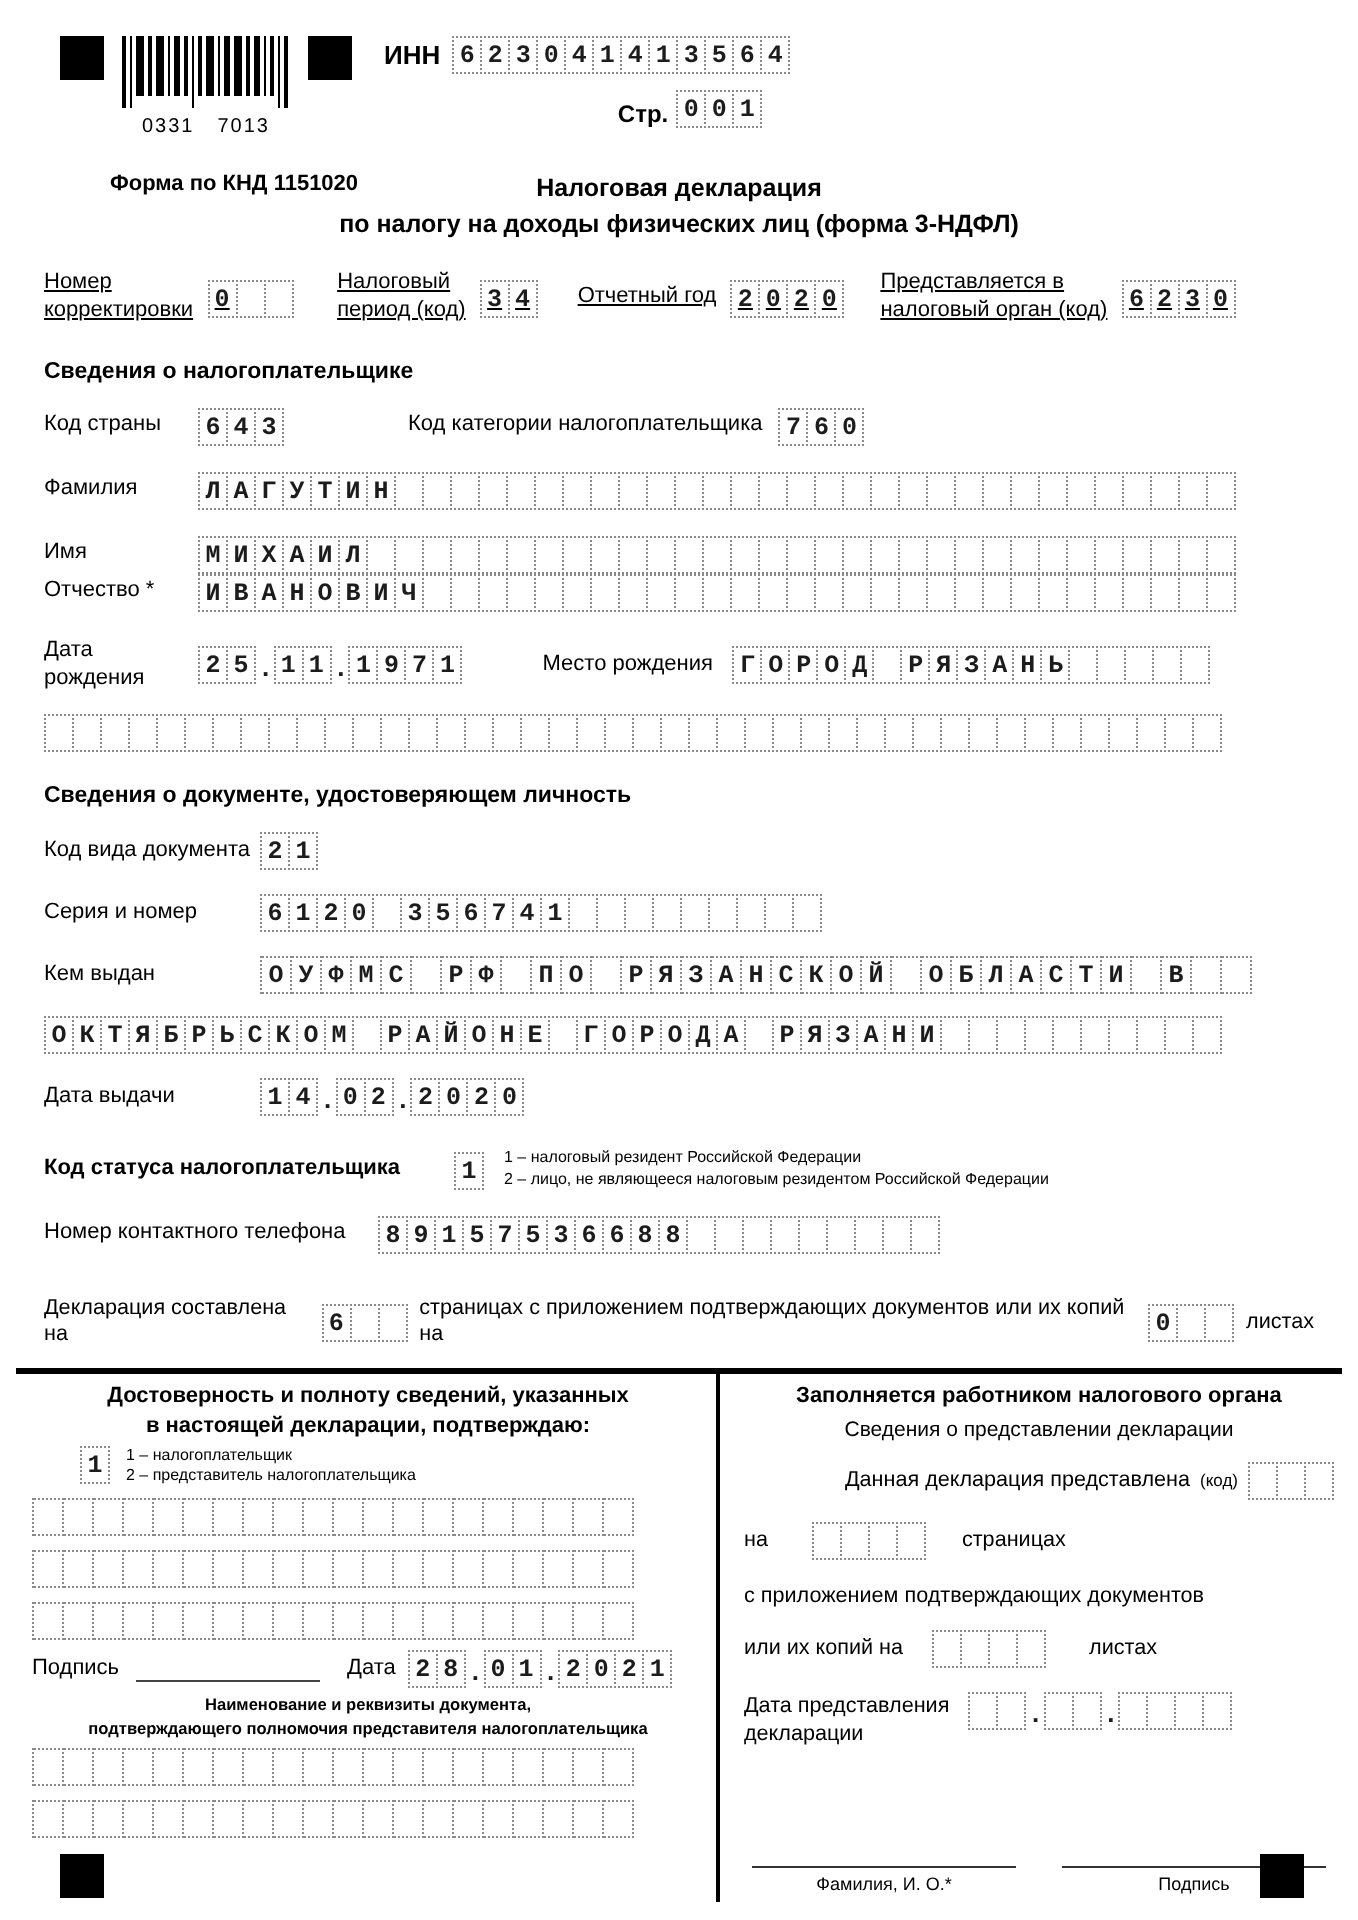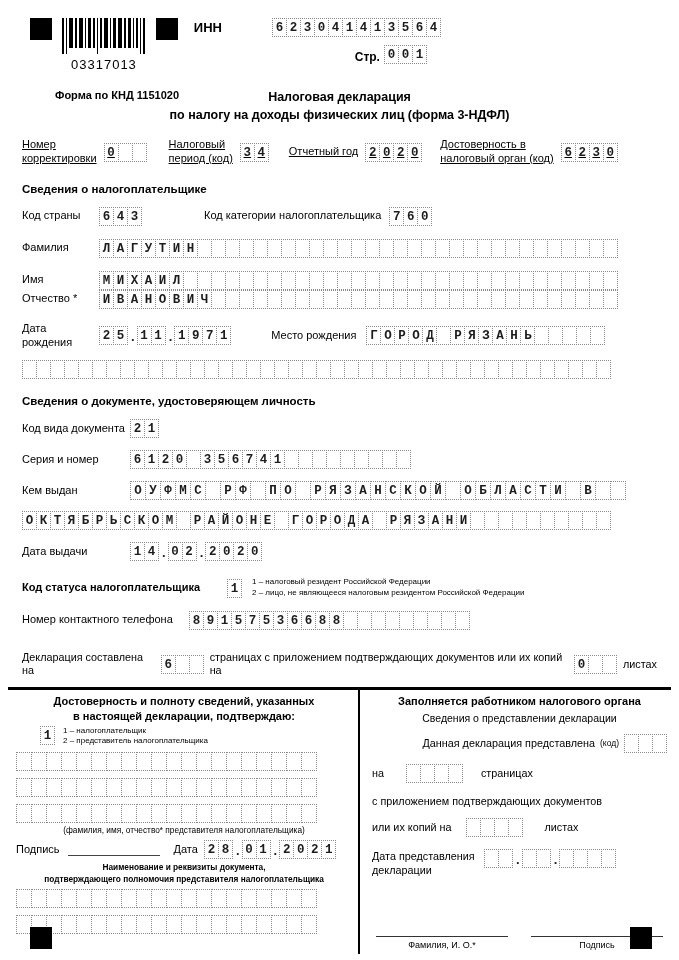--- a/index.html
+++ b/index.html
@@ -11,23 +11,23 @@
     font-family:"Liberation Sans", sans-serif;
     color:#000;
     overflow:hidden;
   }
   .content { padding:0 22px; }
 
   
   .topbar { display:flex; align-items:flex-start; padding:18px 22px 0 30px; }
   .sq { width:22px; height:22px; background:#000; flex:0 0 auto; }
   .barcode-block { margin:0 9px; text-align:center; }
-  .barcode-nums { font-size:13px; letter-spacing:1px; display:flex; justify-content:space-between; padding:0 10px; margin-top:-1px; }
+  .barcode-nums { font-size:10px; letter-spacing:1px; display:flex; justify-content:space-between; padding:0 10px; margin-top:-1px; }
   .inn-block { margin-left:16px; }
-  .inn-row { display:flex; align-items:center;gap:44px; }
+  .inn-row { display:flex; align-items:center; }
   .inn-label { font-weight:bold; font-size:13px; margin-right:6px; }
   .str-row { display:flex; align-items:flex-end; justify-content:flex-end; margin-top:8px; padding-right:14px; }
   .str-label { font-size:12px; font-weight:bold; margin-right:4px; }
 
   
   .titlebar { position:relative; margin-top:16px; }
   .form-code { position:absolute; left:55px; top:1px; font-weight:bold; font-size:11px; }
   .title-c { text-align:center; font-weight:bold; font-size:12.5px; line-height:1.45; }
 
   
@@ -167,21 +167,21 @@
           <span class="cell">4</span>
         </span>
       <span class="flabel" style="margin-left:20px">Отчетный год</span>
       <span class="cellfield">
           <span class="cell">2</span>
           <span class="cell">0</span>
           <span class="cell">2</span>
           <span class="cell">0</span>
         </span>
       <span class="flabel" style="margin-left:18px">
-        <span>Достоверность в</span><br><span>налоговый орган (код)</span>
+        <span>Представляется в</span><br><span>налоговый орган (код)</span>
       </span>
       <span class="cellfield">
           <span class="cell">6</span>
           <span class="cell">2</span>
           <span class="cell">3</span>
           <span class="cell">0</span>
         </span>
     </div>
 
     <div class="sect" style="margin-top:17px">Сведения о налогоплательщике</div>
@@ -676,21 +676,20 @@
             <span class="cell"></span>
             <span class="cell"></span>
             <span class="cell"></span>
             <span class="cell"></span>
             <span class="cell"></span>
             <span class="cell"></span>
             <span class="cell"></span>
             <span class="cell"></span>
           </span>
         </div>
-      <div class="caption" style="margin-top:2px">(фамилия, имя, отчество* представителя налогоплательщика)</div>
       <div class="frow" style="margin-top:5px">
         <span class="flabel">Подпись</span>
         <span class="sigline" style="width:92px; margin-left:8px"></span>
         <span class="flabel" style="margin-left:14px; margin-right:6px">Дата</span>
         <span class="cellfield">
             <span class="cell">2</span>
             <span class="cell">8</span>
             <span class="dotsep">.</span>
             <span class="cell">0</span>
             <span class="cell">1</span>

